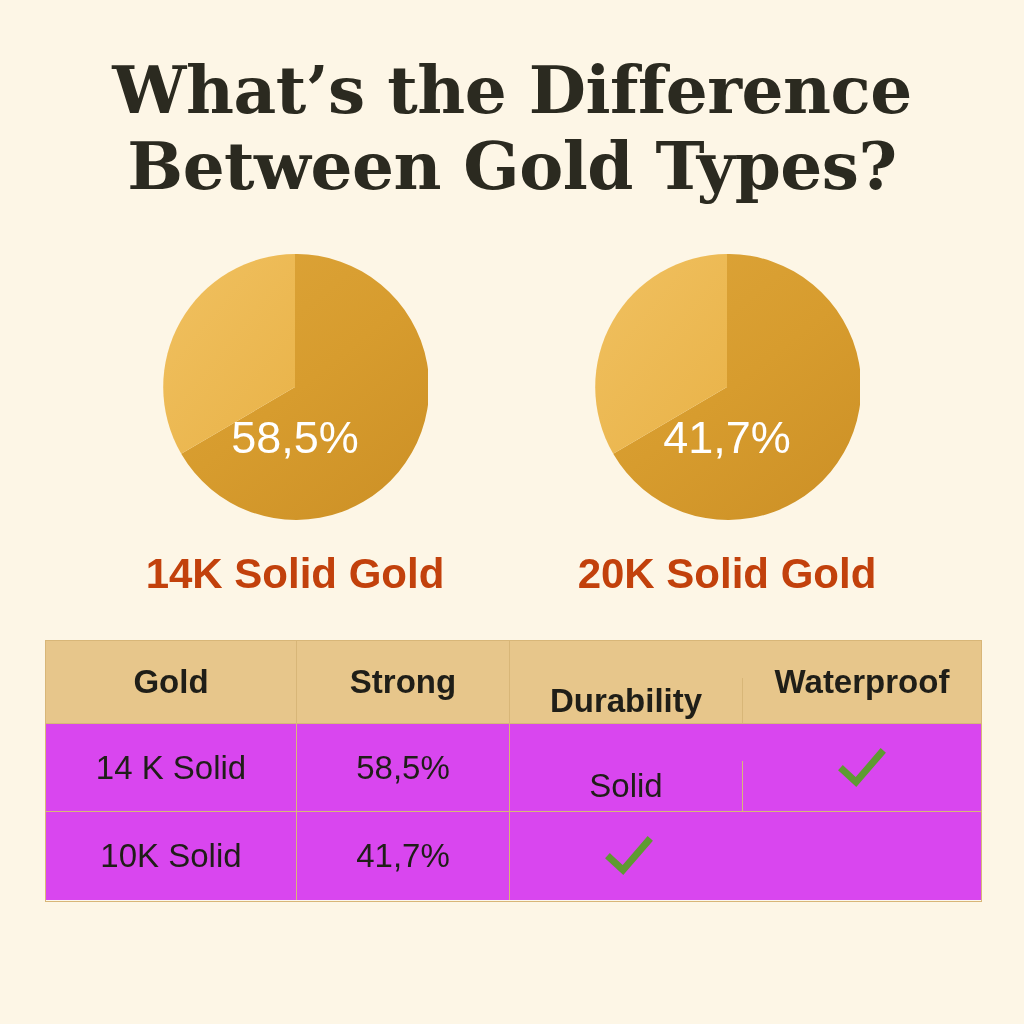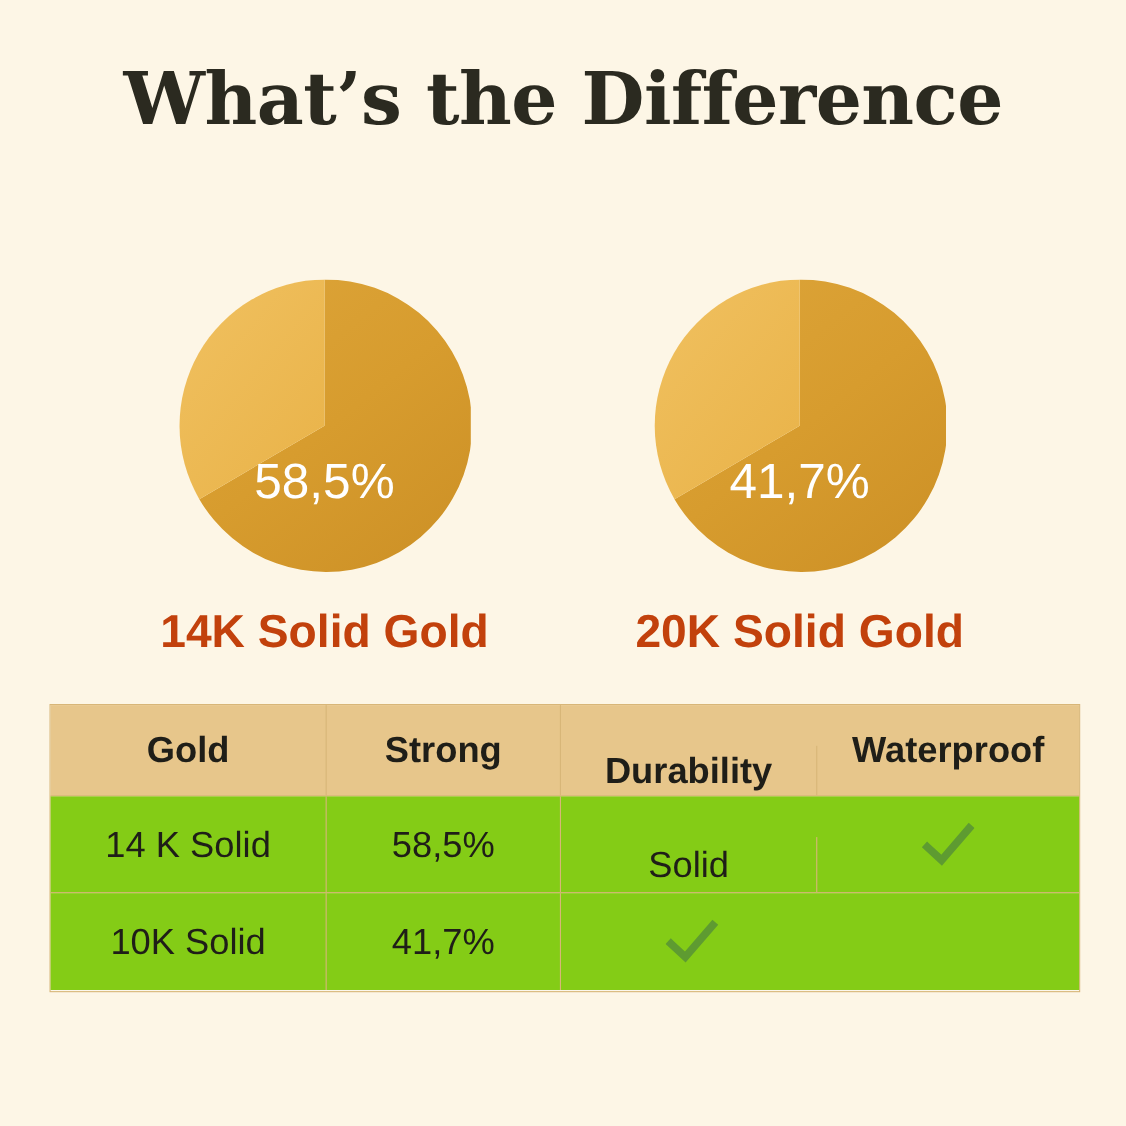--- a/index.html
+++ b/index.html
@@ -92,21 +92,21 @@
     width: 100%;
     box-sizing: border-box;
   }
   #table-header-row {
     height: 83px;
     background: #E7C68B;
     border-bottom: 1px solid #D8B678;
   }
   .tbody-row {
     height: 88px;
-    background: #84cc16;
+    background: #d946ef;
   }
   #table-row-1 { border-bottom: 1px solid #D8B678; }
 
   .tcell {
     display: flex;
     align-items: center;
     justify-content: center;
     box-sizing: border-box;
     border-right: 1px solid #D8B678;
     overflow: hidden;
@@ -133,20 +133,21 @@
   }
   .check-icon { display: block; }
 </style>
 </head>
 <body>
 
 <div id="infographic">
 
   <div class="title-block">
     <div class="title-line">What’s the Difference</div>
+    <div class="title-line">Between Gold Types?</div>
   </div>
 
   <div class="pie-wrap" id="pie-1-wrap">
     <svg class="pie-svg" viewBox="0 0 266 266">
       <defs>
         <linearGradient id="gradMajor1" x1="0" y1="0" x2="0.75" y2="1">
           <stop offset="0%" stop-color="#DDA53A"></stop>
           <stop offset="55%" stop-color="#D79C2E"></stop>
           <stop offset="100%" stop-color="#CE9227"></stop>
         </linearGradient>

